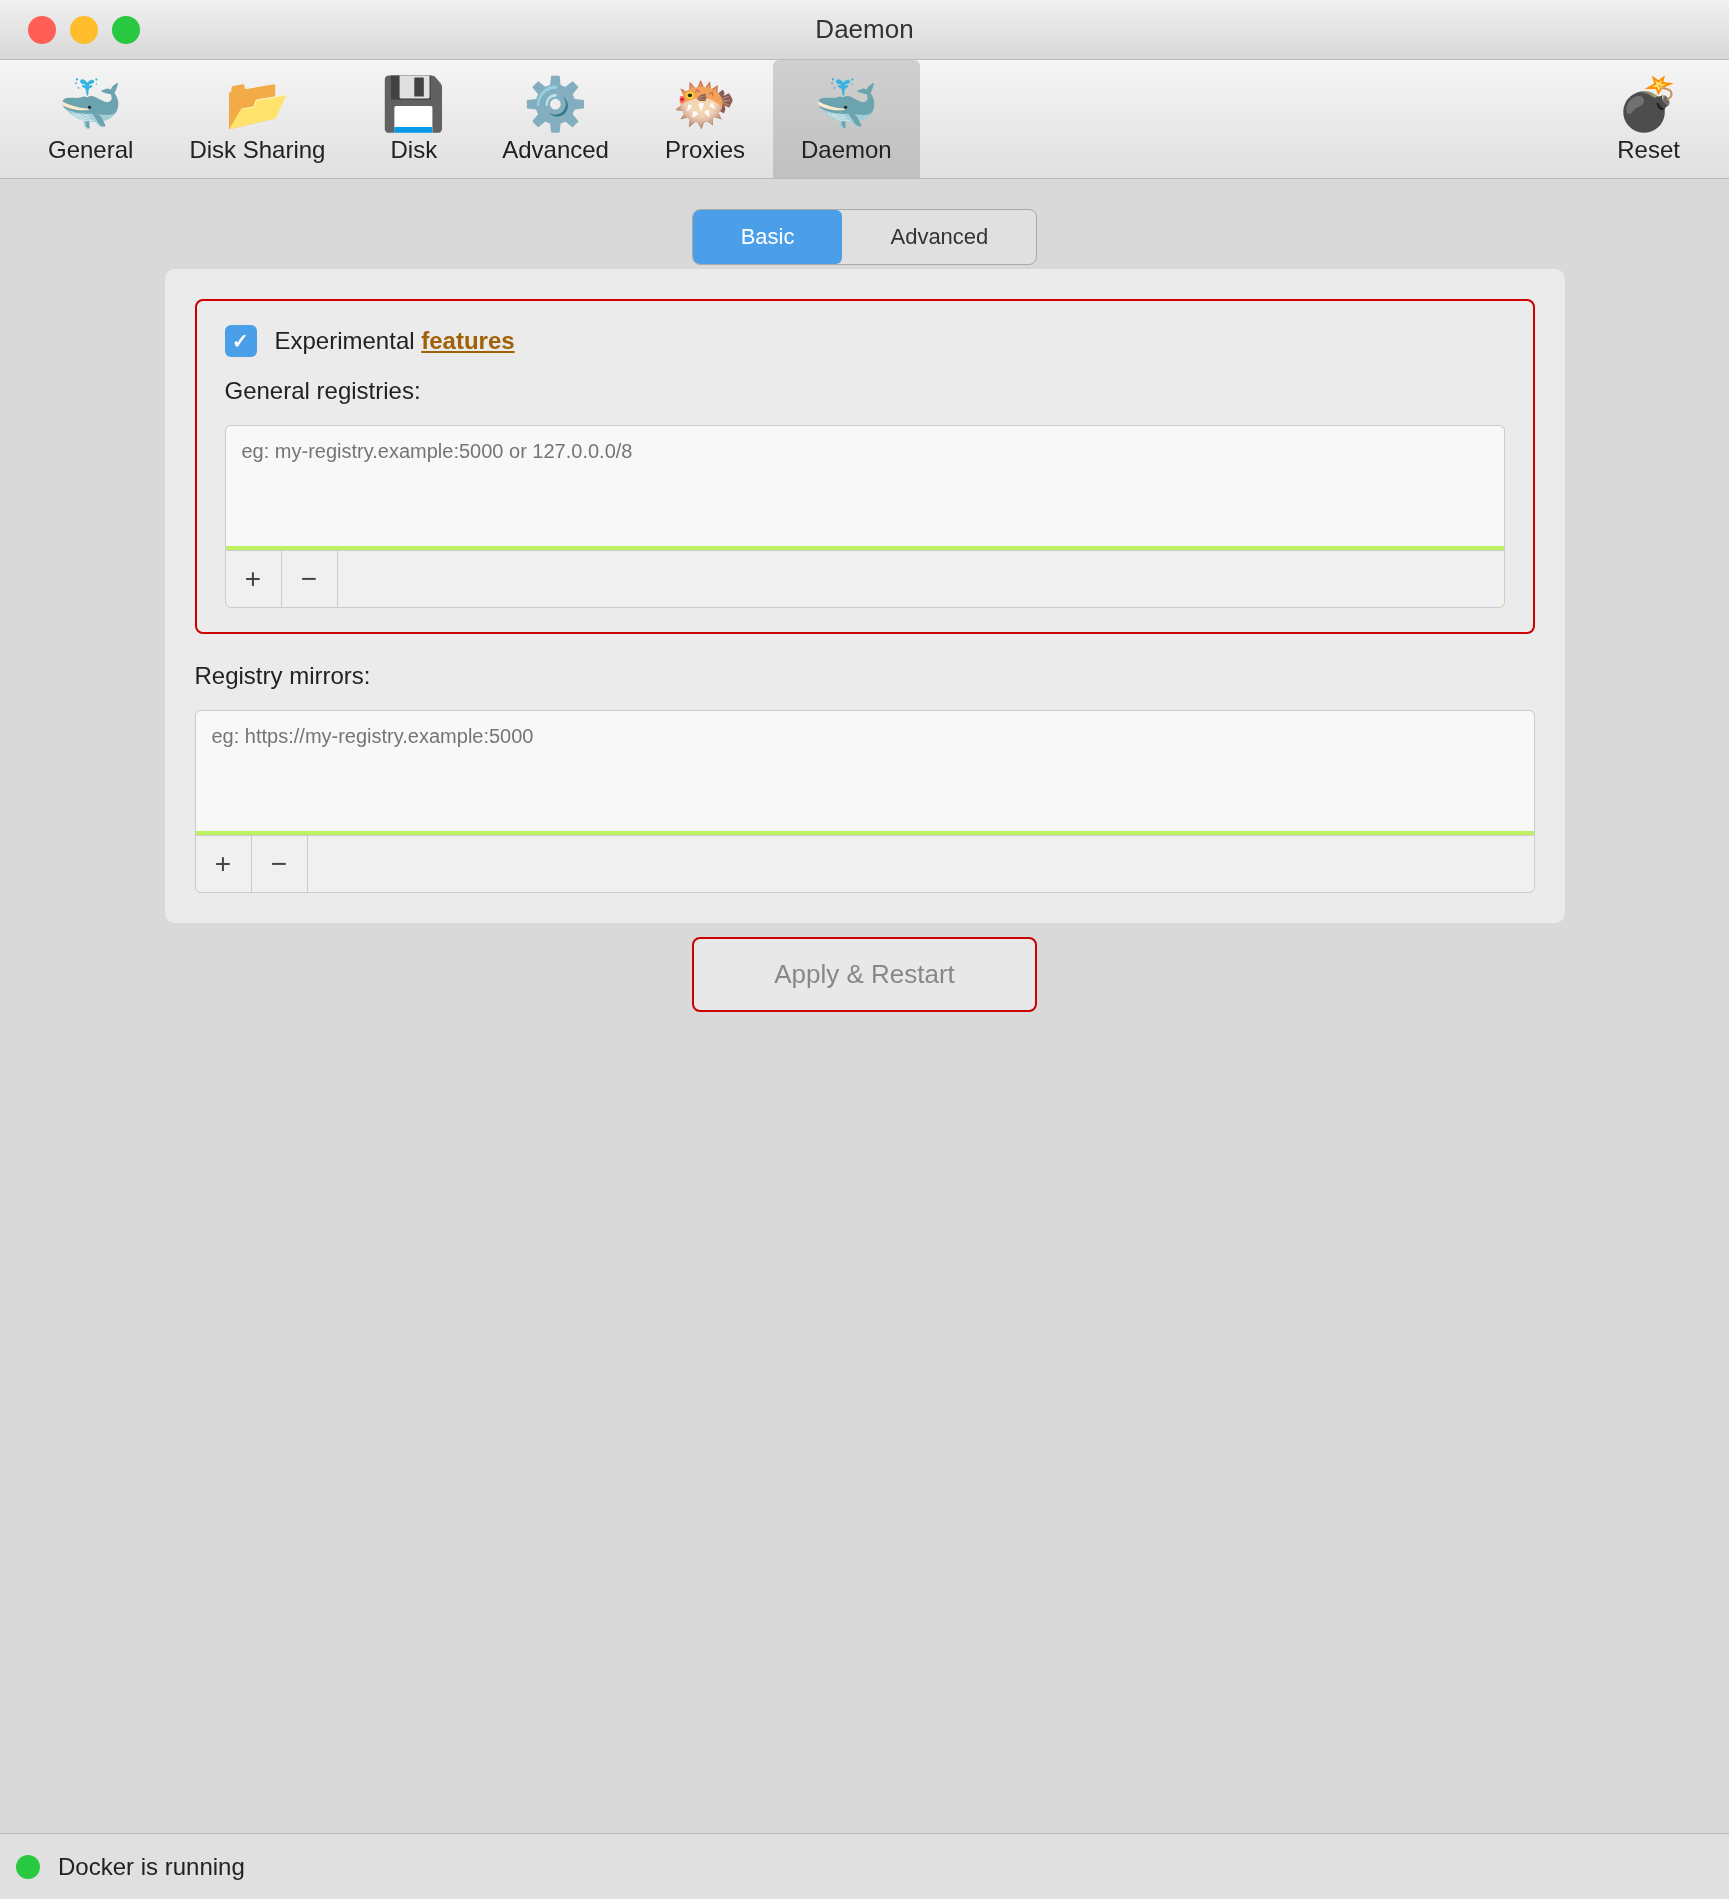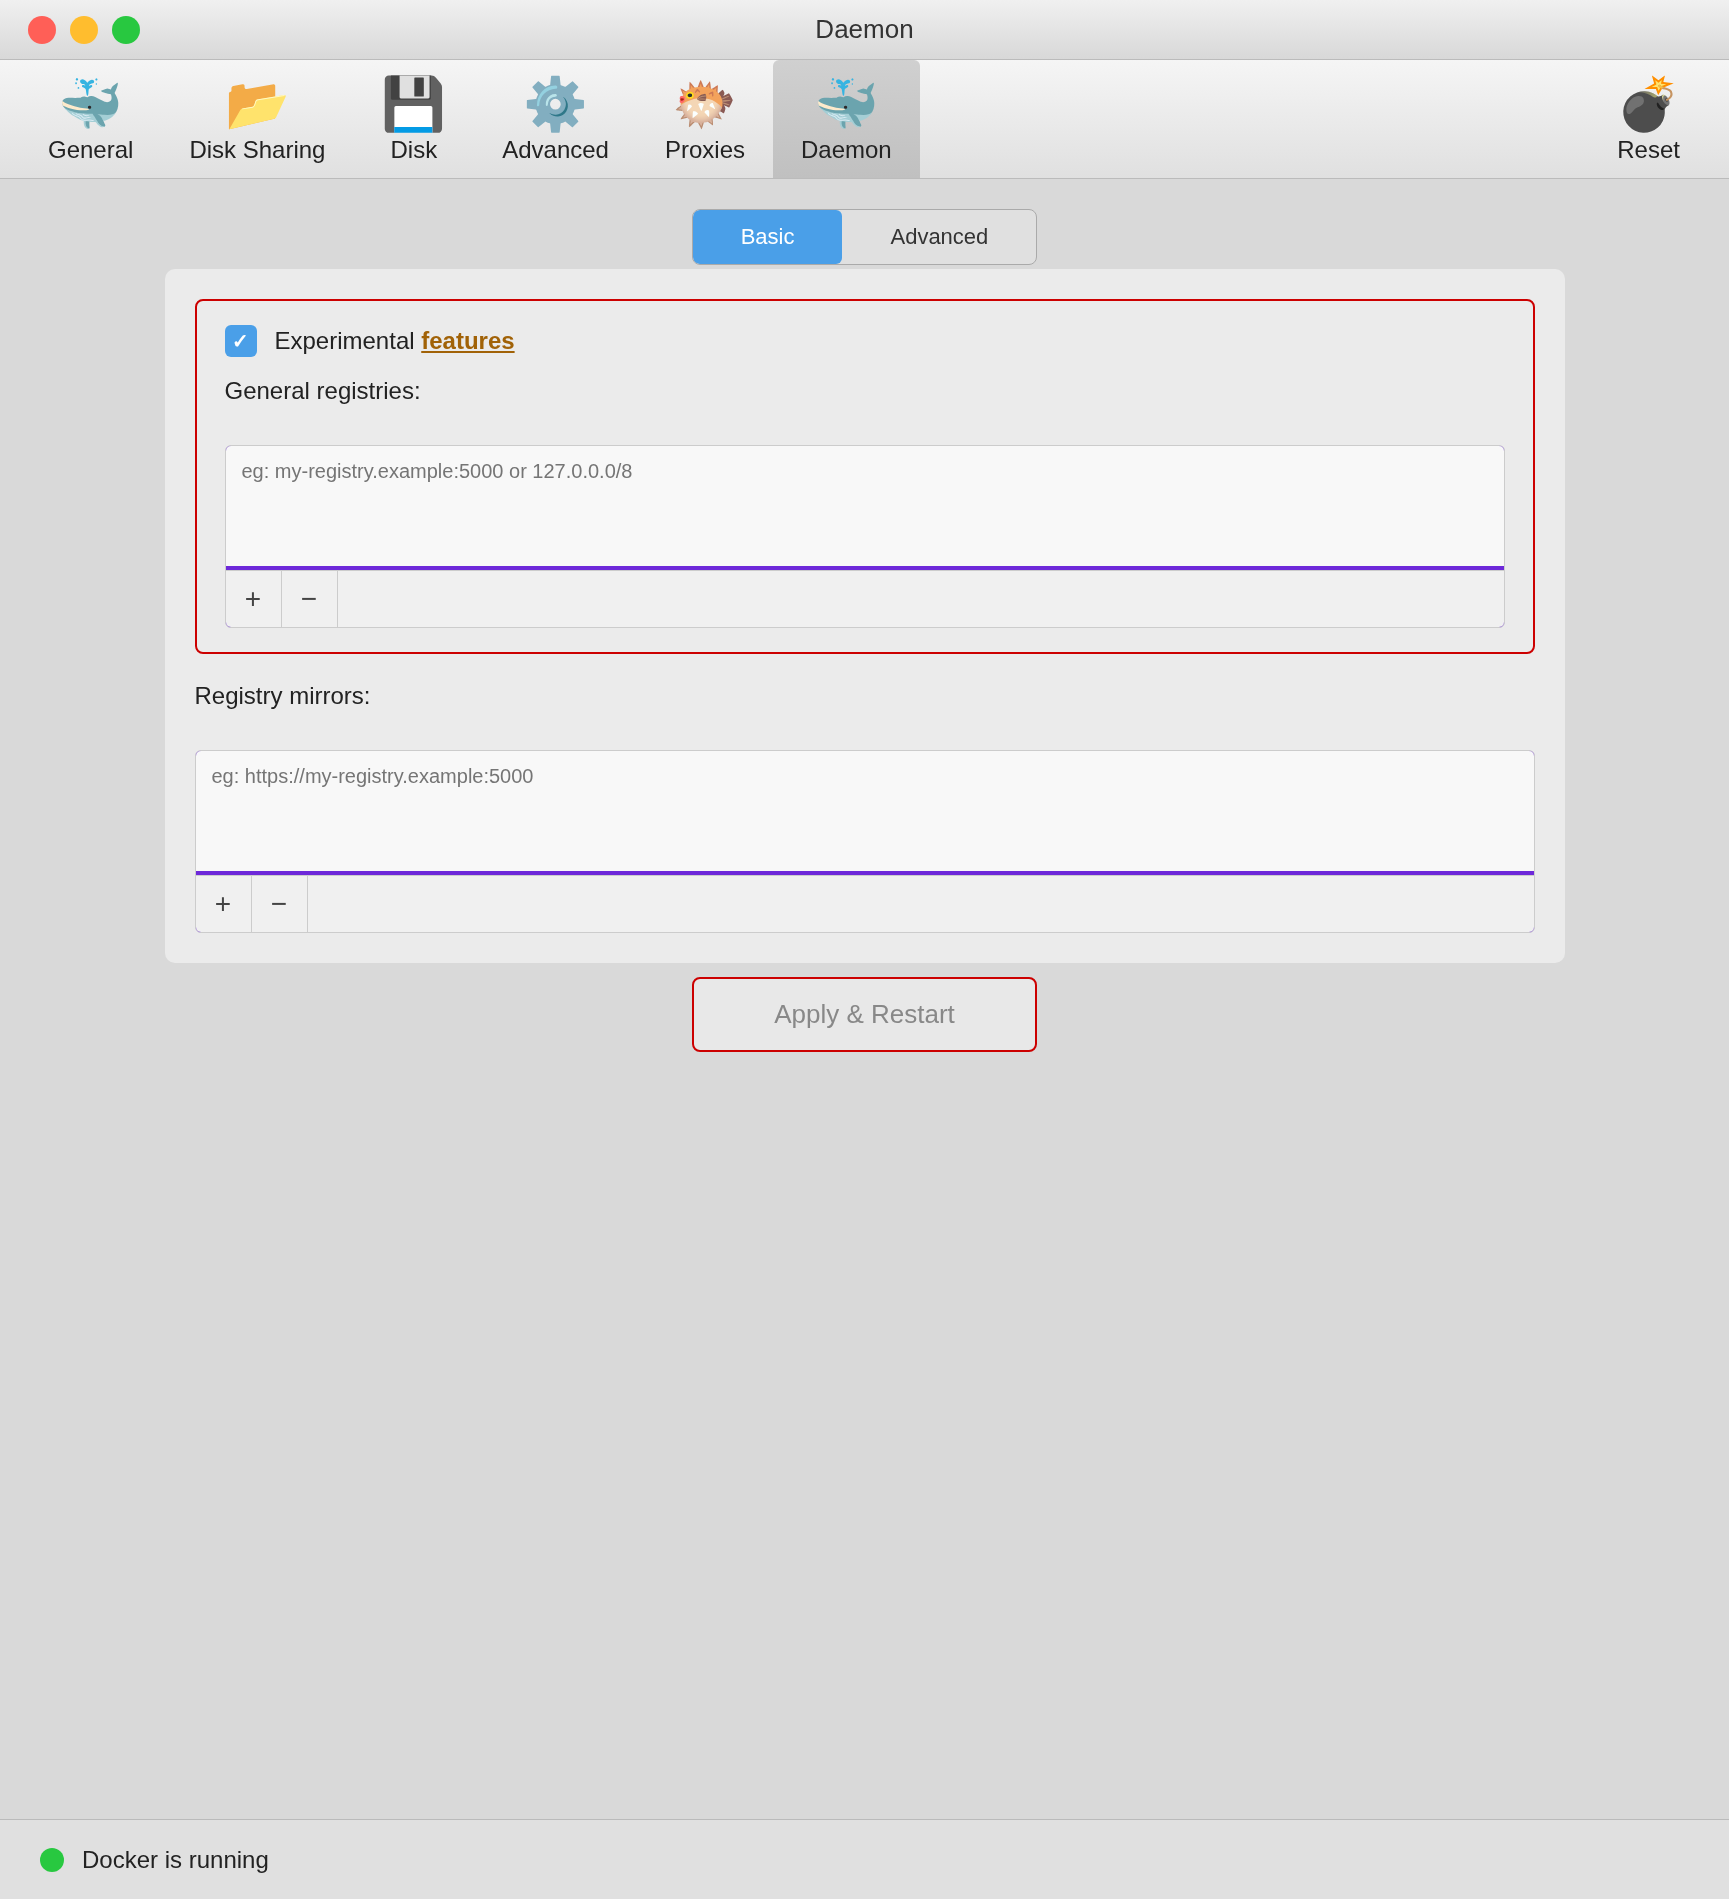--- a/index.html
+++ b/index.html
@@ -186,25 +186,24 @@
 
     
     .section-label {
       font-size: 24px;
       color: #222;
       font-weight: 400;
     }
 
     
     .input-area {
-      background: #6d28d9;
+      background: #bef264;
       border: 1px solid #ccc;
       border-radius: 6px;
       overflow: hidden;
-      margin-top: 20px;
     }
     .input-text-area {
       width: 100%;
       min-height: 120px;
       background: #f8f8f8;
       border: none;
       padding: 14px 16px;
       font-size: 20px;
       color: #999;
       resize: none;
@@ -244,24 +243,24 @@
       border: 2px solid #cc0000;
       border-radius: 8px;
       cursor: pointer;
       font-family: inherit;
     }
 
     
     .status-bar {
       background: #e0e0e0;
       border-top: 1px solid #bbb;
-      height: 80px;
-      display: flex;
-      align-items: center;
-      padding: 0 40px;
+      height: 66px;
+      display: flex;
+      align-items: center;
+      padding: 0 16px;
       gap: 18px;
     }
     .status-dot {
       width: 24px;
       height: 24px;
       border-radius: 50%;
       background: #28c840;
     }
     .status-text {
       font-size: 24px;

